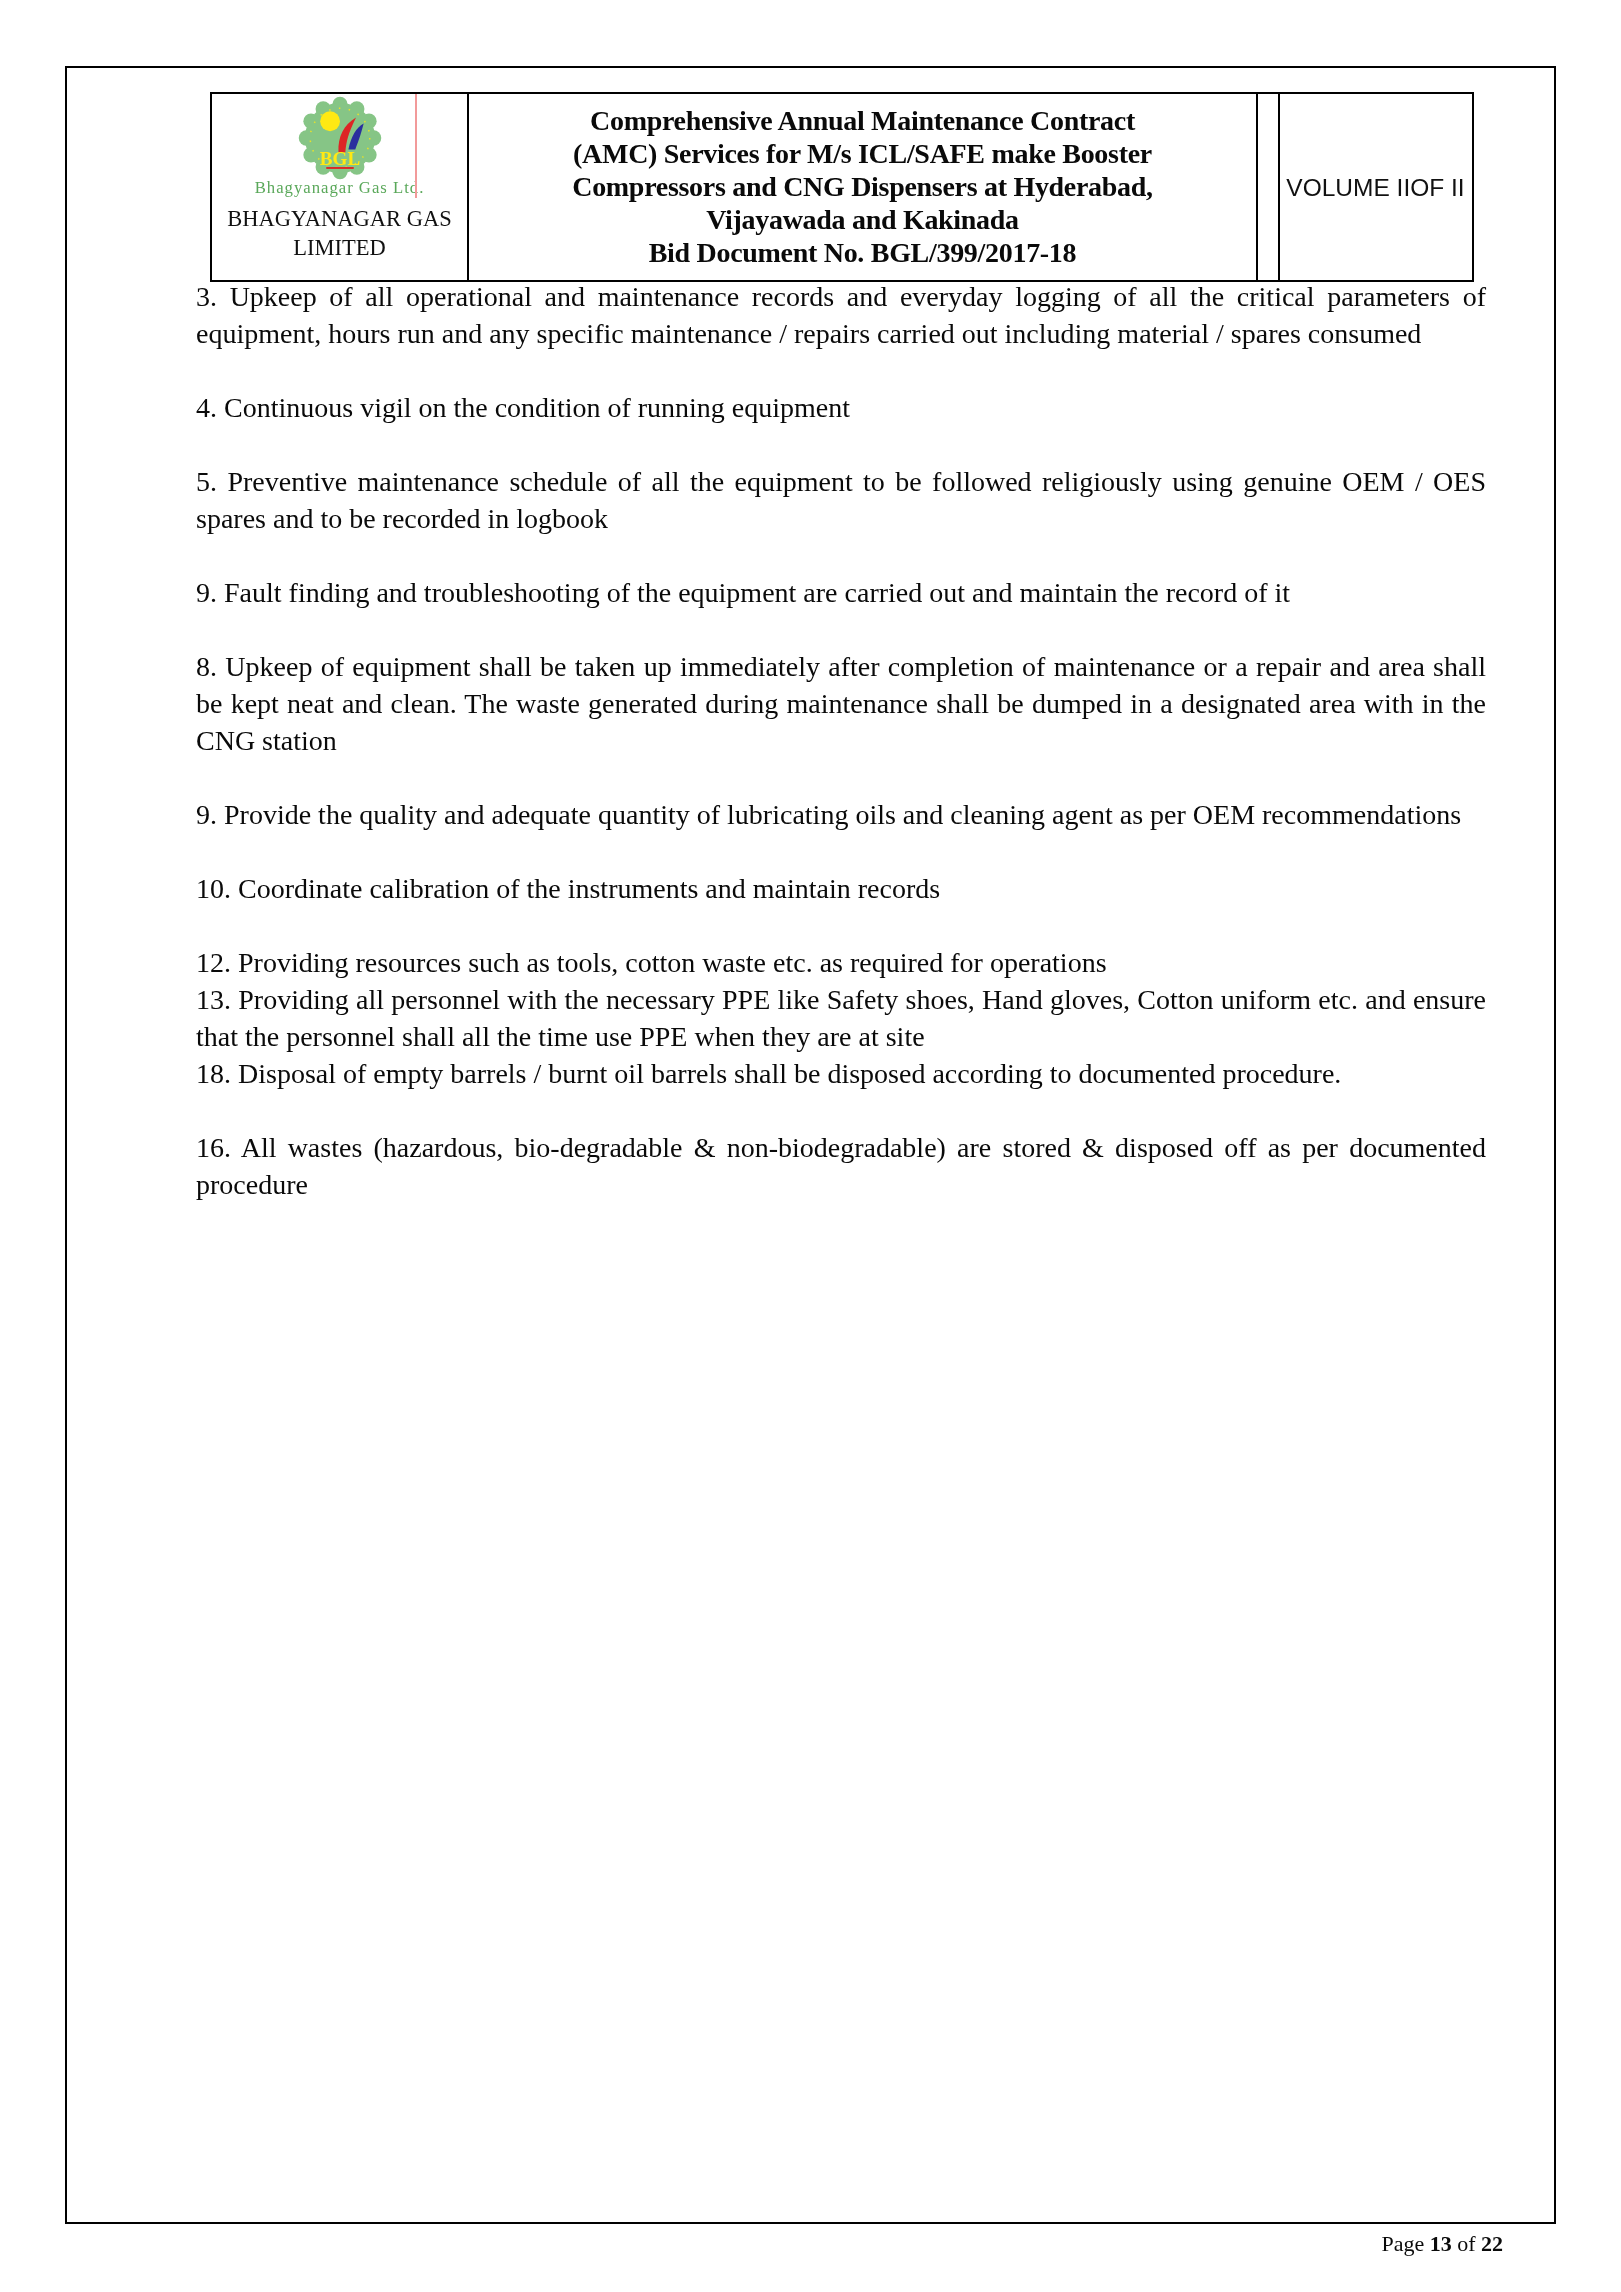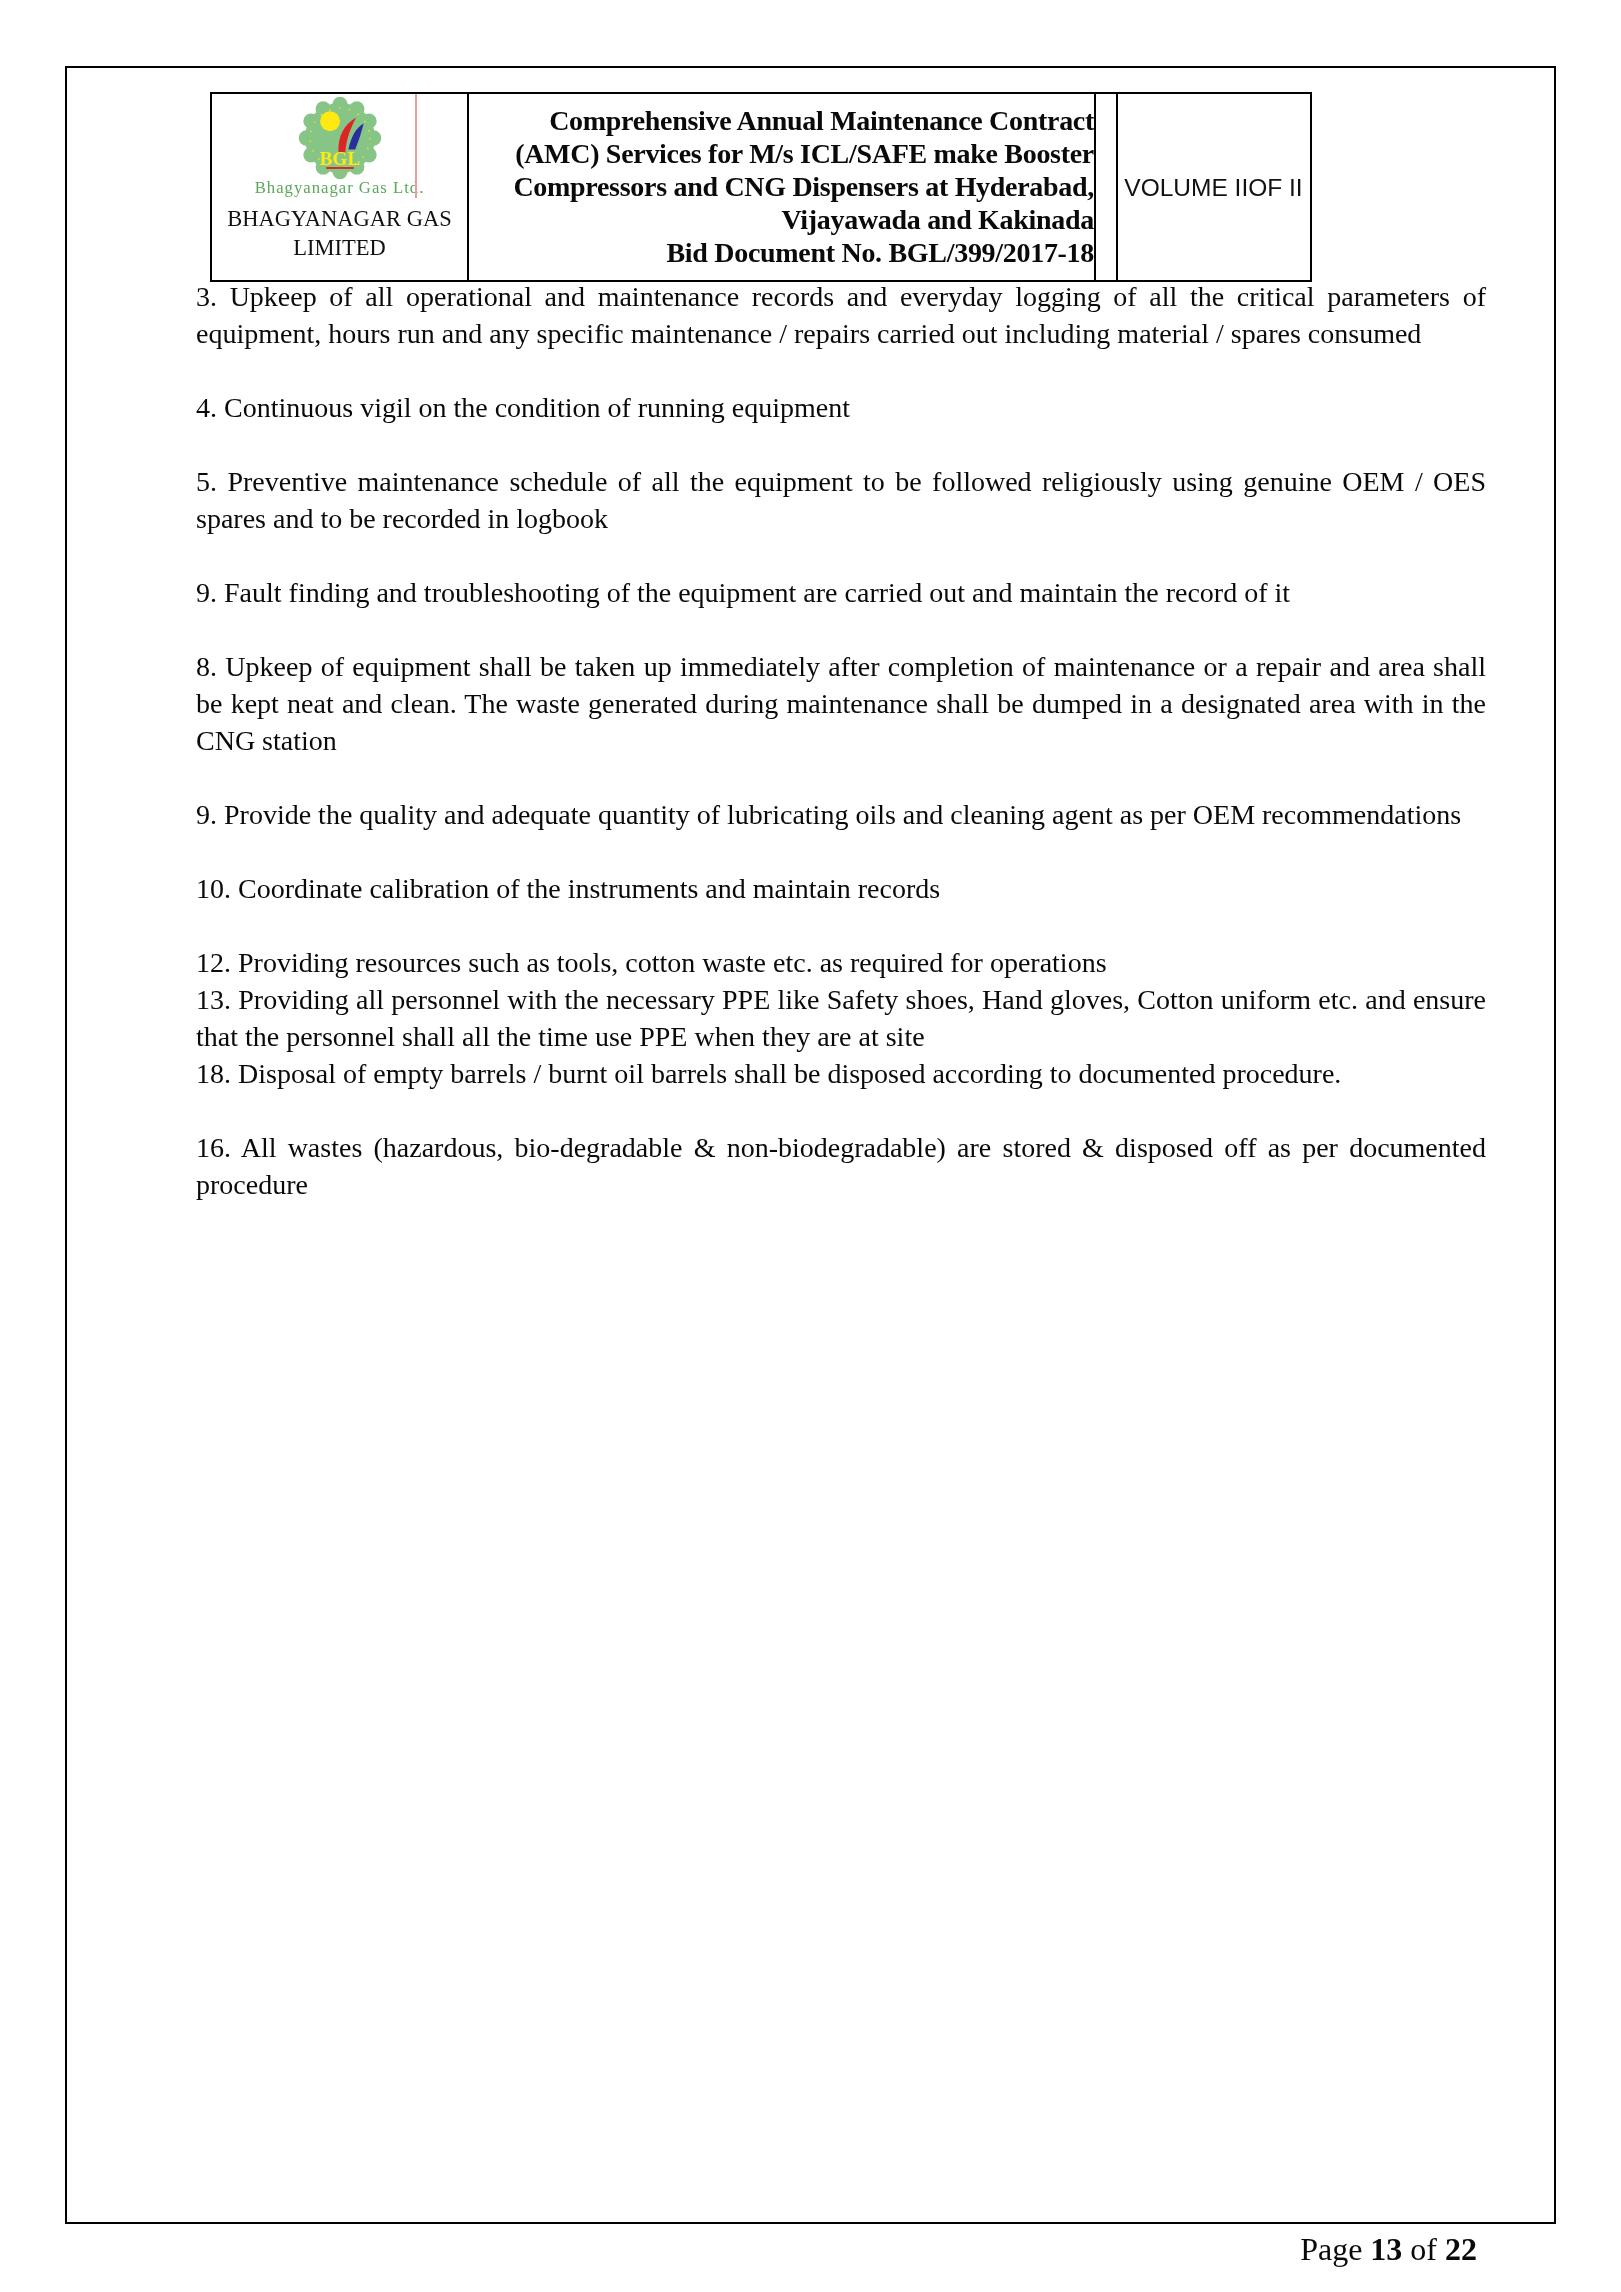--- a/index.html
+++ b/index.html
@@ -42,22 +42,22 @@
   .red-divider{
     position:absolute;left:203px;top:0;
     width:2px;height:104px;background:#f29a9a;
   }
   .company-name{
     font-family:Liberation Serif, serif;
     font-size:22.5px;line-height:29px;color:#111111;
     text-align:center;width:230px;margin-top:5.9px;
   }
   .title-cell{
-    width:629px;height:190px;
-    text-align:right;
+    width:791px;height:190px;
+    text-align:center;
     font-family:"Liberation Serif", serif;
     font-weight:bold;
     font-size:28px;line-height:33px;
     padding-top:9.8px;
     letter-spacing:-0.3px;
   }
   .spacer-cell{
     width:23.5px;height:190px;
   }
   .volume-cell{
@@ -69,22 +69,22 @@
   
   .body-text{
     position:absolute;left:196px;top:278px;width:1290px;
     font-size:28px;line-height:37px;
     text-align:justify;
   }
   .body-text p{margin:0 0 37px 0;}
   .body-text p.tight{margin-bottom:0;}
   
   .page-footer{
-    position:absolute;top:2231px;right:144px;
-    font-size:32px;
+    position:absolute;top:2231px;right:118px;
+    font-size:22px;
     text-align:right;
     margin-left:40px;
   }
   .page-footer b{font-weight:bold;}
 </style>
 </head>
 <body>
 
 <div class="page">
 

